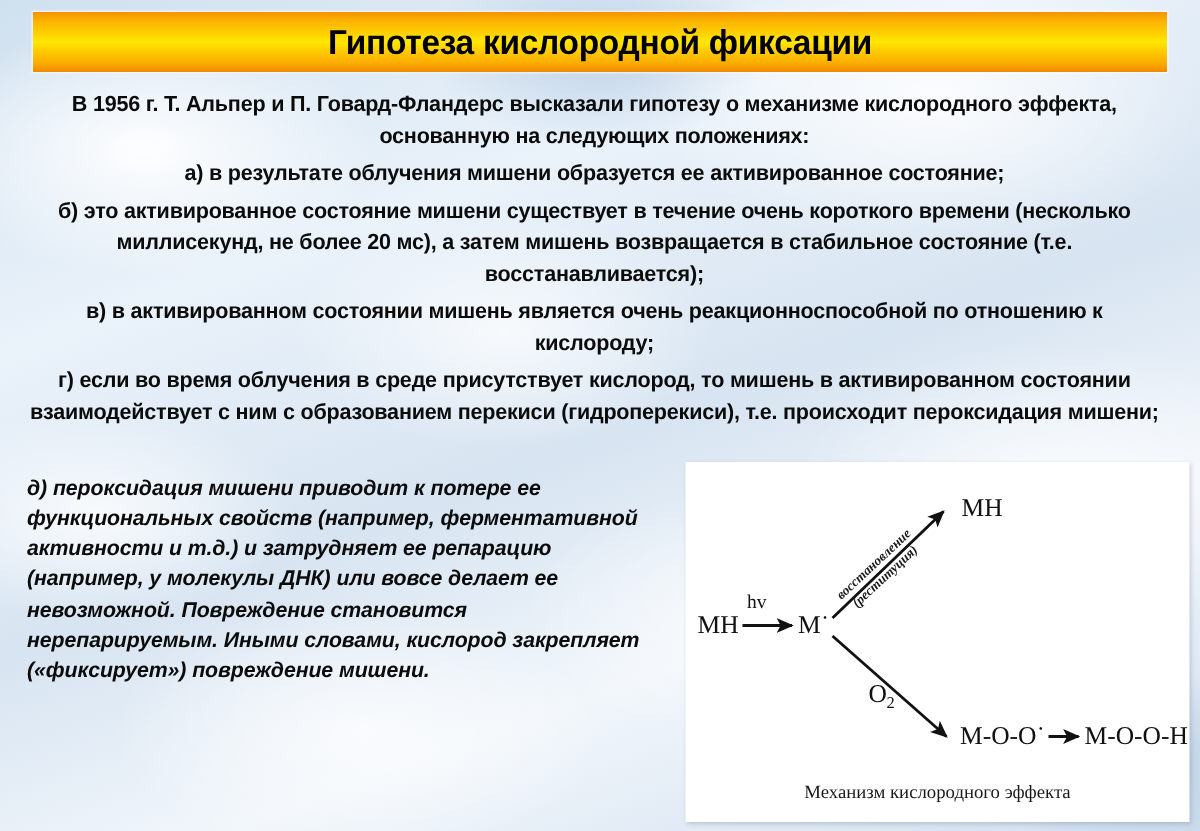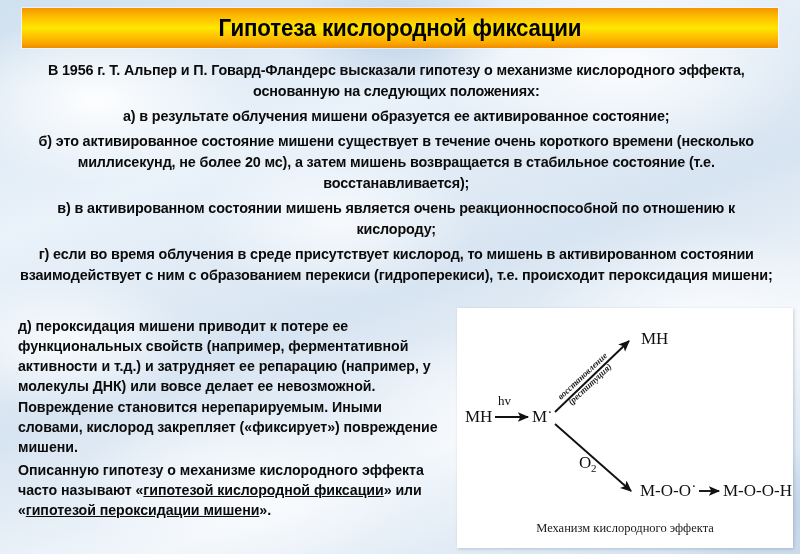--- a/index.html
+++ b/index.html
@@ -84,20 +84,21 @@
   #left-text {
     position: absolute;
     left: 18px;
     top: 316px;
     width: 424px;
     font-weight: bold;
     font-size: 14.2px;
     line-height: 1.42;
     color: #0b0b0b;
     letter-spacing: -0.05px;
+    font-style: italic;
   }
   #left-text p {
     margin: 0 0 3px 0;
   }
   .u { text-decoration: underline; }
 
   
   #diagram-panel {
     position: absolute;
     left: 457px;
@@ -157,21 +158,20 @@
   <div id="top-text">
     <p>В 1956 г. Т. Альпер и П. Говард-Фландерс высказали гипотезу о механизме кислородного эффекта, основанную на следующих положениях:</p>
     <p>а) в результате облучения мишени образуется ее активированное состояние;</p>
     <p>б) это активированное состояние мишени существует в течение очень короткого времени (несколько миллисекунд, не более 20 мс), а затем мишень возвращается в стабильное состояние (т.е. восстанавливается);</p>
     <p>в) в активированном состоянии мишень является очень реакционноспособной по отношению к кислороду;</p>
     <p>г) если во время облучения в среде присутствует кислород, то мишень в активированном состоянии взаимодействует с ним с образованием перекиси (гидроперекиси), т.е. происходит пероксидация мишени;</p>
   </div>
 
   <div id="left-text">
     <p>д) пероксидация мишени приводит к потере ее функциональных свойств (например, ферментативной активности и т.д.) и затрудняет ее репарацию (например, у молекулы ДНК) или вовсе делает ее невозможной. Повреждение становится нерепарируемым. Иными словами, кислород закрепляет («фиксирует») повреждение мишени.</p>
-    <p><span>Описанную гипотезу о механизме кислородного эффекта часто называют «</span><span class="u">гипотезой кислородной фиксации</span><span>» или «</span><span class="u">гипотезой пероксидации мишени</span><span>».</span></p>
   </div>
 
   <div id="diagram-panel">
     <svg id="diagram-svg" viewBox="0 0 336 240">
       <defs>
         <marker id="arrowhead" markerWidth="7" markerHeight="7" refX="5.4" refY="3" orient="auto">
           <path d="M0,0.4 L6,3 L0,5.6 L1.4,3 Z" fill="#111"></path>
         </marker>
       </defs>
 

